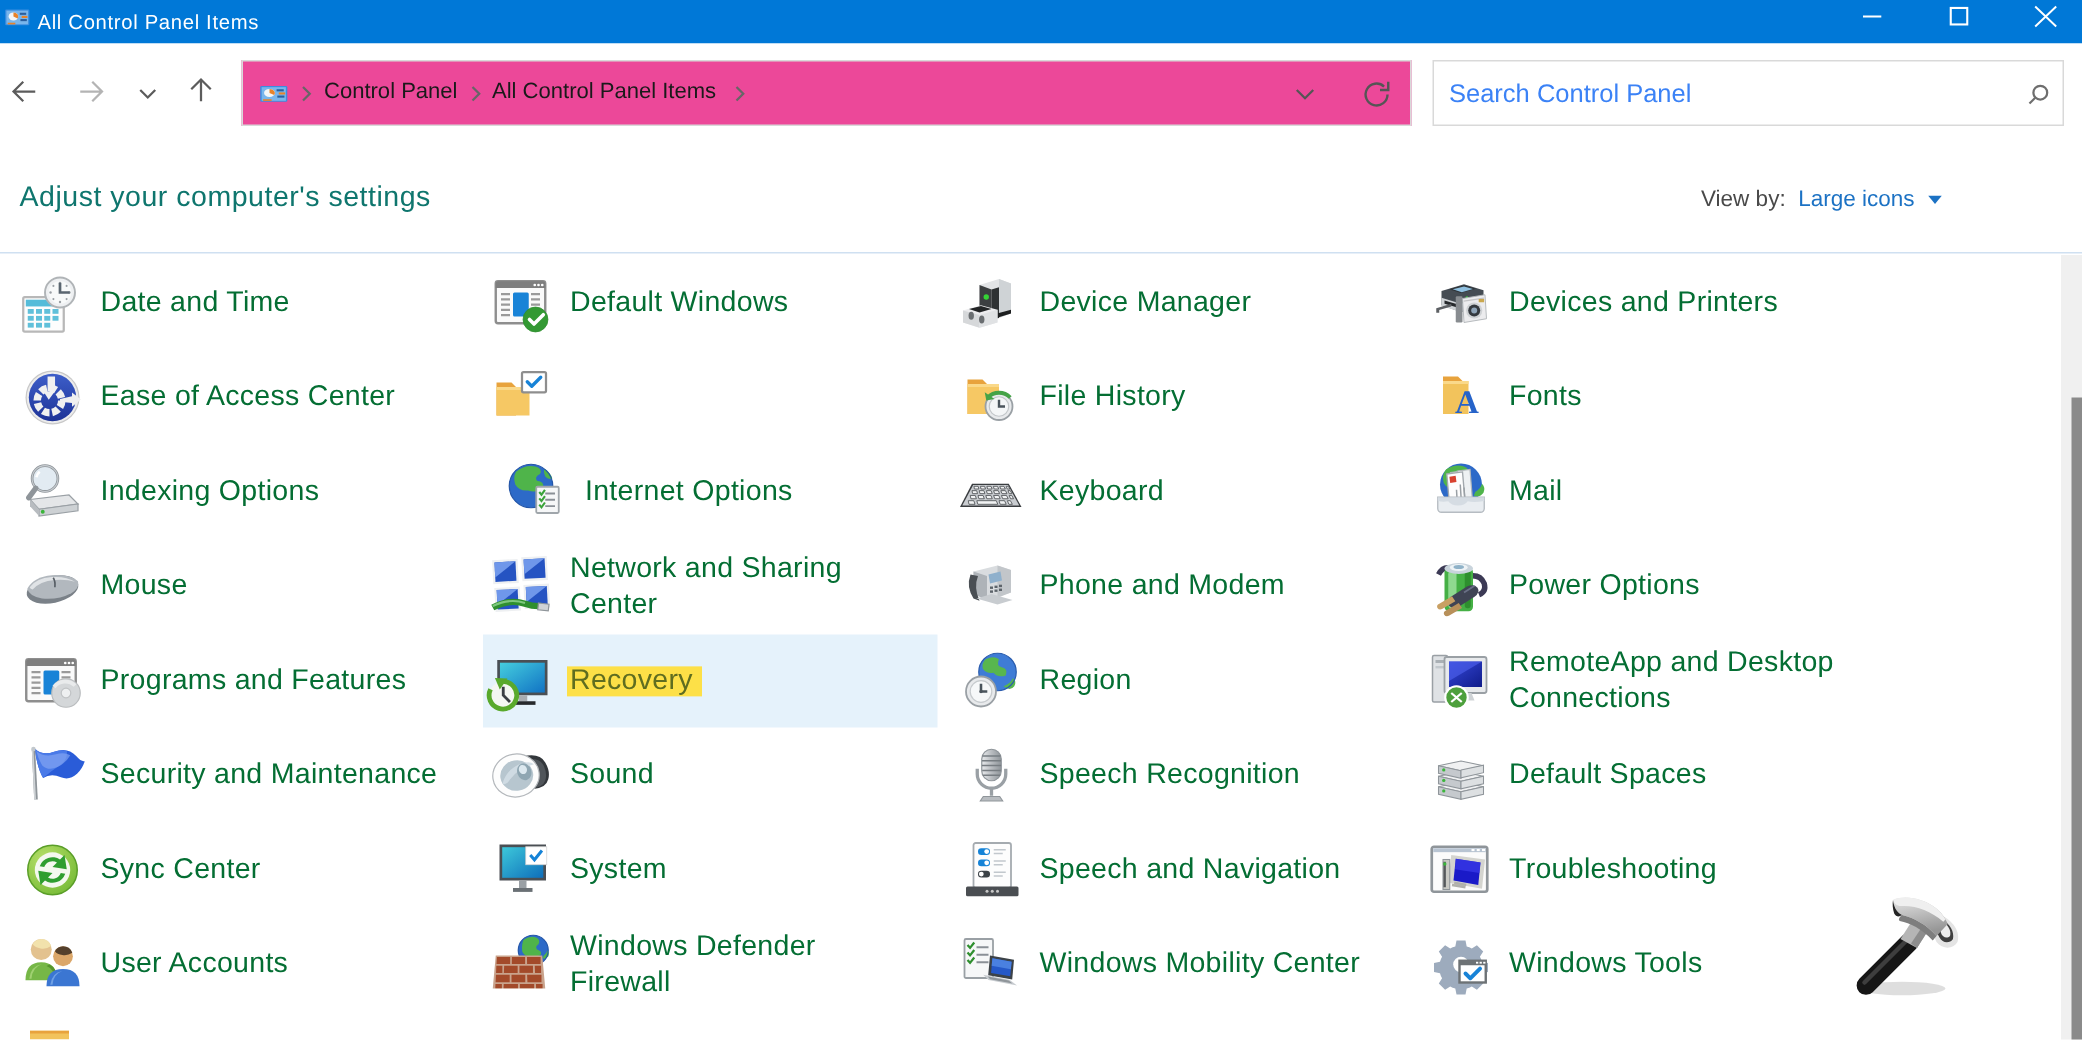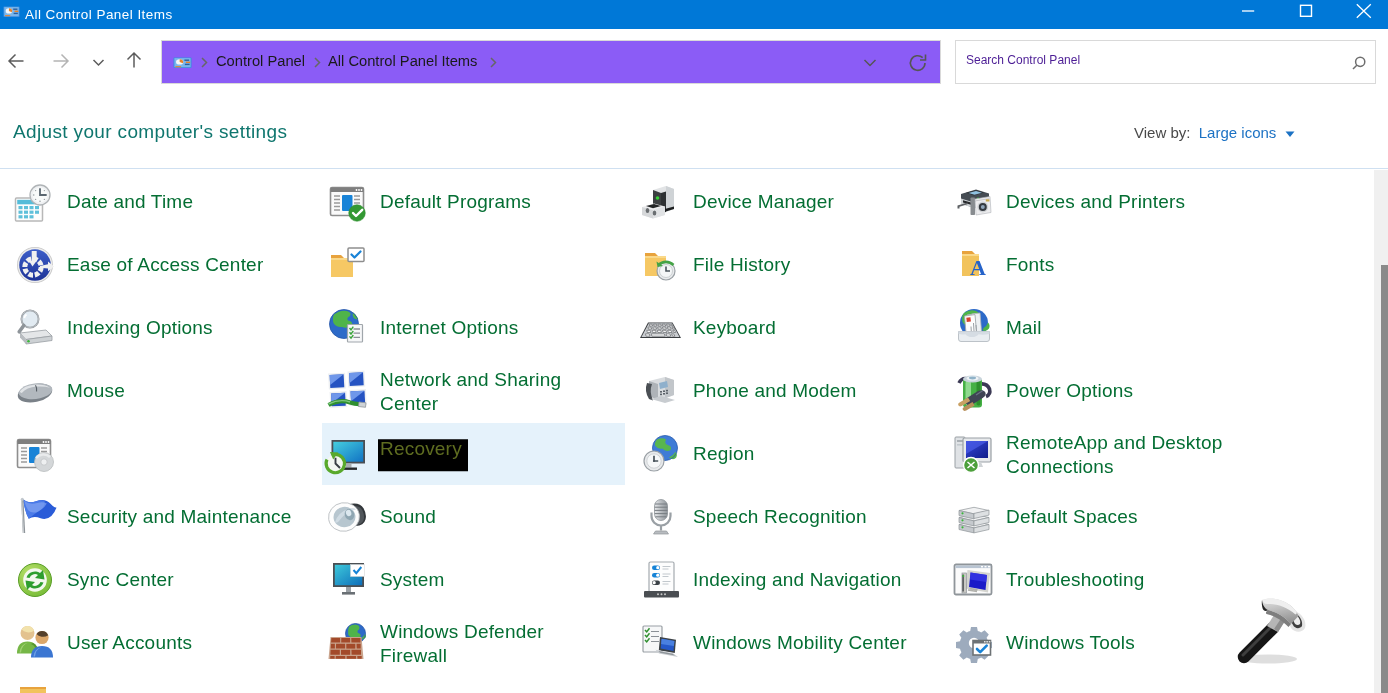--- a/index.html
+++ b/index.html
@@ -1,33 +1,33 @@
 <!DOCTYPE html>
 <html><head><meta charset="utf-8"><style>
 * { margin:0; padding:0; box-sizing:border-box; }
 html,body { width:1388px; height:693px; overflow:hidden; background:#fff;
   font-family:"Liberation Sans",sans-serif; }
 .titlebar { position:absolute; left:0; top:0; width:1388px; height:29px; background:#0078d7; }
 .title-ic { position:absolute; left:3px; top:5px; }
 .title-tx { position:absolute; left:25px; top:7px; font-size:13.5px; letter-spacing:0.45px; color:#fff; }
 .winbtn { position:absolute; top:0; width:46px; height:29px; }
 .navbar { position:absolute; left:0; top:29px; width:1388px; height:60px; background:#fff; }
-.addr { position:absolute; left:161px; top:11px; width:780px; height:44px; border:1px solid #d9d9d9; background:#8b5cf6;text-align:center; }
+.addr { position:absolute; left:161px; top:11px; width:780px; height:44px; border:1px solid #d9d9d9; background:#ec4899;text-align:center; }
 .search { position:absolute; left:955px; top:11px; width:421px; height:44px; border:1px solid #d9d9d9; background:#fff; }
-.search-tx { position:absolute; left:10px; top:12px; font-size:12px; color:#4c1d95; }
+.search-tx { position:absolute; left:10px; top:12px; font-size:17px; color:#3b82f6; }
 .crumb { position:absolute; top:12px; font-size:14.7px; color:#1a1a1a; white-space:nowrap; }
 .heading { position:absolute; left:13px; top:121px; font-size:19px; letter-spacing:0.35px; color:#0f766e; }
 .viewby { position:absolute; left:1134px; top:124px; font-size:15px; color:#494949; }
 .viewby b { color:#1c72c4; font-weight:normal; }
 .divider { position:absolute; left:0; top:168px; width:1388px; height:1px; background:#cfe0f1; }
 .tile { position:absolute; width:303px; height:62px; }
 .tile-sel { background:#e5f2fb; }
 .ticon { position:absolute; left:6px; top:11px; width:40px; height:40px; overflow:visible; }
 .tlabel { position:absolute; left:58px; top:50%; transform:translateY(-50%); font-size:19px; letter-spacing:0.2px; color:#046e33; line-height:23.5px; }
-.hl { display:inline-block; background:#000000; line-height:19.5px; padding:0 6px 12px 2px; margin-left:-2px; color:#5f6d20; }
+.hl { display:inline-block; background:#fde047; line-height:19.5px; padding:0 6px 0 2px; margin-left:-2px; color:#5f6d20; }
 .sb-track { position:absolute; left:1374px; top:170px; width:14px; height:523px; background:#f0f0f0; }
 .sb-thumb { position:absolute; left:1381px; top:265px; width:7px; height:428px; background:#8a8a8a; }
 </style></head><body>
 
 <div class="titlebar">
  <svg class="title-ic" width="17" height="14" viewBox="0 0 20 20" preserveAspectRatio="none">
       <rect x="0.5" y="2" width="19" height="15" rx="1" fill="#3b8de0"></rect>
       <rect x="1.5" y="3" width="17" height="13" fill="#7ab6ec"></rect>
       <circle cx="7" cy="8.5" r="3.8" fill="#f4f6f8"></circle>
       <path d="M7 4.7 a3.8 3.8 0 0 1 3.3 5.7 L7 8.5 Z" fill="#e8832a"></path>
@@ -147,21 +147,21 @@
       <circle cx="31" cy="8" r="0.9" fill="#fff"></circle>
       <circle cx="33.5" cy="8" r="0.9" fill="#fff"></circle>
 <g stroke="#9a9a9a" stroke-width="1.5">
 <path d="M6 14h6M6 17.5h6M6 21h6M6 24.5h6M6 28h6"></path>
 <path d="M26 14h6M26 17.5h6M26 21h6"></path>
 </g>
 <rect x="14" y="13" width="10.5" height="16" rx="1" fill="#1883d7"></rect>
 <circle cx="29" cy="31" r="8.3" fill="#339933" stroke="#2c8c2c" stroke-width="0.5"></circle>
 <path d="M25 31 l3 3 l6.2-6.2" stroke="#fff" stroke-width="2.4" fill="none" stroke-linecap="round" stroke-linejoin="round"></path>
 </svg>
-<div class="tlabel">Default Programs</div>
+<div class="tlabel">Default Windows</div>
 </div>
 <div class="tile" style="left:635px;top:171px">
 <svg class="ticon" viewBox="0 0 40 40">
 <path d="M12 8 L25 4 L33 7 L33 27 L20 31 L12 27 Z" fill="#e2e4e6"></path>
 <path d="M25 4 L33 7 L33 27 L25 30 Z" fill="#cfd3d6"></path>
 <path d="M12 8 L20 11 L20 31 L12 27 Z" fill="#3c3f41"></path>
 <path d="M20 11 L25 9.5 L25 30 L20 31 Z" fill="#2e3133"></path>
 <circle cx="16.5" cy="16" r="1.8" fill="#35d435"></circle>
 <path d="M20 28 L33 24.5 L33 27 L20 31 Z" fill="#1d1f20"></path>
 <path d="M1 25 L13 21.5 L24 24.5 L24 33 L12 36.5 L1 33 Z" fill="#ececee"></path>
@@ -248,21 +248,21 @@
 <path d="M11 31.5 L37 28 L37 32.5 L11 36 Z" fill="#cdd1d4" stroke="#9aa0a5" stroke-width="0.8"></path>
 <path d="M5 25 L11 31.5 L11 36 L5 29.5 Z" fill="#b8bcc0"></path>
 <circle cx="13.5" cy="33.2" r="1.3" fill="#3bb53b"></circle>
 <circle cx="15" cy="11" r="8.6" fill="#dfe9f1" fill-opacity="0.9" stroke="#8f959a" stroke-width="1.8"></circle>
 <circle cx="15" cy="11" r="8.6" fill="none" stroke="#c8cdd1" stroke-width="0.7"></circle>
 <path d="M11.5 6.5 a5.8 5.8 0 0 0 -2.2 3.6" stroke="#fff" stroke-width="1.8" fill="none"></path>
 <path d="M8.8 17.5 L4.2 23.8" stroke="#8f959a" stroke-width="3.6" stroke-linecap="round"></path>
 </svg>
 <div class="tlabel">Indexing Options</div>
 </div>
-<div class="tile" style="left:322px;top:297px">
+<div class="tile" style="left:332px;top:297px">
 <svg class="ticon" viewBox="0 0 40 40">
 <circle cx="16" cy="16" r="14.5" fill="#2d6ac8"></circle>
 <path d="M6 6.5 Q12 1.5 19 3 Q24 4.5 22 8 Q18 10 20 12.5 Q25 13 24 17 Q20 21 14 19 Q8 19.5 5.5 15 Q4 10 6 6.5 Z" fill="#4fb44a"></path>
 <path d="M25 4.5 Q29 7 30.2 11 Q27 12 25.5 9.5 Q24 6.5 25 4.5 Z" fill="#4fb44a"></path>
 <path d="M20 27.5 Q26 26 28.5 21 Q31.5 23.5 29.5 27.5 Q26 31 20 30 Z" fill="#4fb44a"></path>
 <circle cx="16" cy="16" r="14.5" fill="none" stroke="#2456a8" stroke-width="0.8"></circle>
 <rect x="19.5" y="16.5" width="15" height="17.5" rx="0.8" fill="#f6f7f8" stroke="#a0a6ab" stroke-width="1.2"></rect>
 <path d="M25.5 21 h6.5 M25.5 25.2 h6.5 M25.5 29.4 h6.5" stroke="#8a9096" stroke-width="1.3"></path>
 <path d="M21.5 20 l1.5 1.8 l2.3 -3.2 M21.5 24.2 l1.5 1.8 l2.3 -3.2 M21.5 28.4 l1.5 1.8 l2.3 -3.2" stroke="#3aa33a" stroke-width="1.4" fill="none"></path>
 </svg>
@@ -390,20 +390,21 @@
 <g stroke="#9a9a9a" stroke-width="1.5">
 <path d="M6 14h6M6 17.5h6M6 21h6M6 24.5h6M6 28h6"></path>
 <path d="M26 14h6M26 17.5h6"></path>
 </g>
 <rect x="14" y="13" width="10.5" height="16" rx="1" fill="#1883d7"></rect>
 <circle cx="29" cy="28" r="9.5" fill="#d4d7d9"></circle>
 <circle cx="29" cy="28" r="9.5" fill="none" stroke="#b9bcbe" stroke-width="0.8"></circle>
 <path d="M21 24 a9.5 9.5 0 0 1 14 -1" stroke="#e9ebec" stroke-width="2.5" fill="none"></path>
 <circle cx="29" cy="28" r="3.2" fill="#eef0f1" stroke="#c0c3c5" stroke-width="0.8"></circle>
 </svg>
+<div class="tlabel">Programs and Features</div>
 </div>
 <div class="tile tile-sel" style="left:322px;top:423px">
 <svg class="ticon" viewBox="0 0 40 40">
 <defs>
         <linearGradient id="recscr" x1="0" y1="0" x2="1" y2="1">
           <stop offset="0" stop-color="#45cede"></stop>
           <stop offset="1" stop-color="#1173c4"></stop>
         </linearGradient>
       </defs>
 <rect x="3.5" y="6" width="33.5" height="23.5" fill="#4a4f54"></rect>
@@ -557,21 +558,21 @@
 <circle cx="16.8" cy="15.2" r="1.6" fill="#fff"></circle>
 <path d="M21.5 14 h8 M21.5 16.5 h6" stroke="#c2c8cd" stroke-width="1"></path>
 <rect x="11" y="20.5" width="8" height="4.5" rx="2.2" fill="#3c4247"></rect>
 <circle cx="13.2" cy="22.7" r="1.6" fill="#fff"></circle>
 <path d="M21.5 21.5 h8 M21.5 24 h6" stroke="#c2c8cd" stroke-width="1"></path>
 <rect x="3" y="31" width="35" height="6.5" rx="1" fill="#4a4e52"></rect>
 <circle cx="17" cy="34.2" r="1" fill="#c8c8c8"></circle>
       <circle cx="20.5" cy="34.2" r="1" fill="#c8c8c8"></circle>
       <circle cx="24" cy="34.2" r="1" fill="#c8c8c8"></circle>
 </svg>
-<div class="tlabel">Indexing and Navigation</div>
+<div class="tlabel">Speech and Navigation</div>
 </div>
 <div class="tile" style="left:948px;top:549px">
 <svg class="ticon" viewBox="0 0 40 40">
 <rect x="0.5" y="4.5" width="37" height="30" rx="1.5" fill="#fbfbfb" stroke="#8f959a" stroke-width="1.8"></rect>
 <rect x="1.5" y="5.5" width="35" height="2.6" fill="#b8c4d2"></rect>
 <rect x="27" y="6" width="2" height="1.4" fill="#fff"></rect>
       <rect x="30.5" y="6" width="2" height="1.4" fill="#fff"></rect>
       <rect x="34" y="6" width="2" height="1.4" fill="#fff"></rect>
 <path d="M13.5 10 L36 13 L34 32.5 L11.5 28.5 Z" fill="#d4d4cf"></path>
 <path d="M16.5 12.5 L33 15 L31.5 30 L15 27 Z" fill="#1a1ac8"></path>

